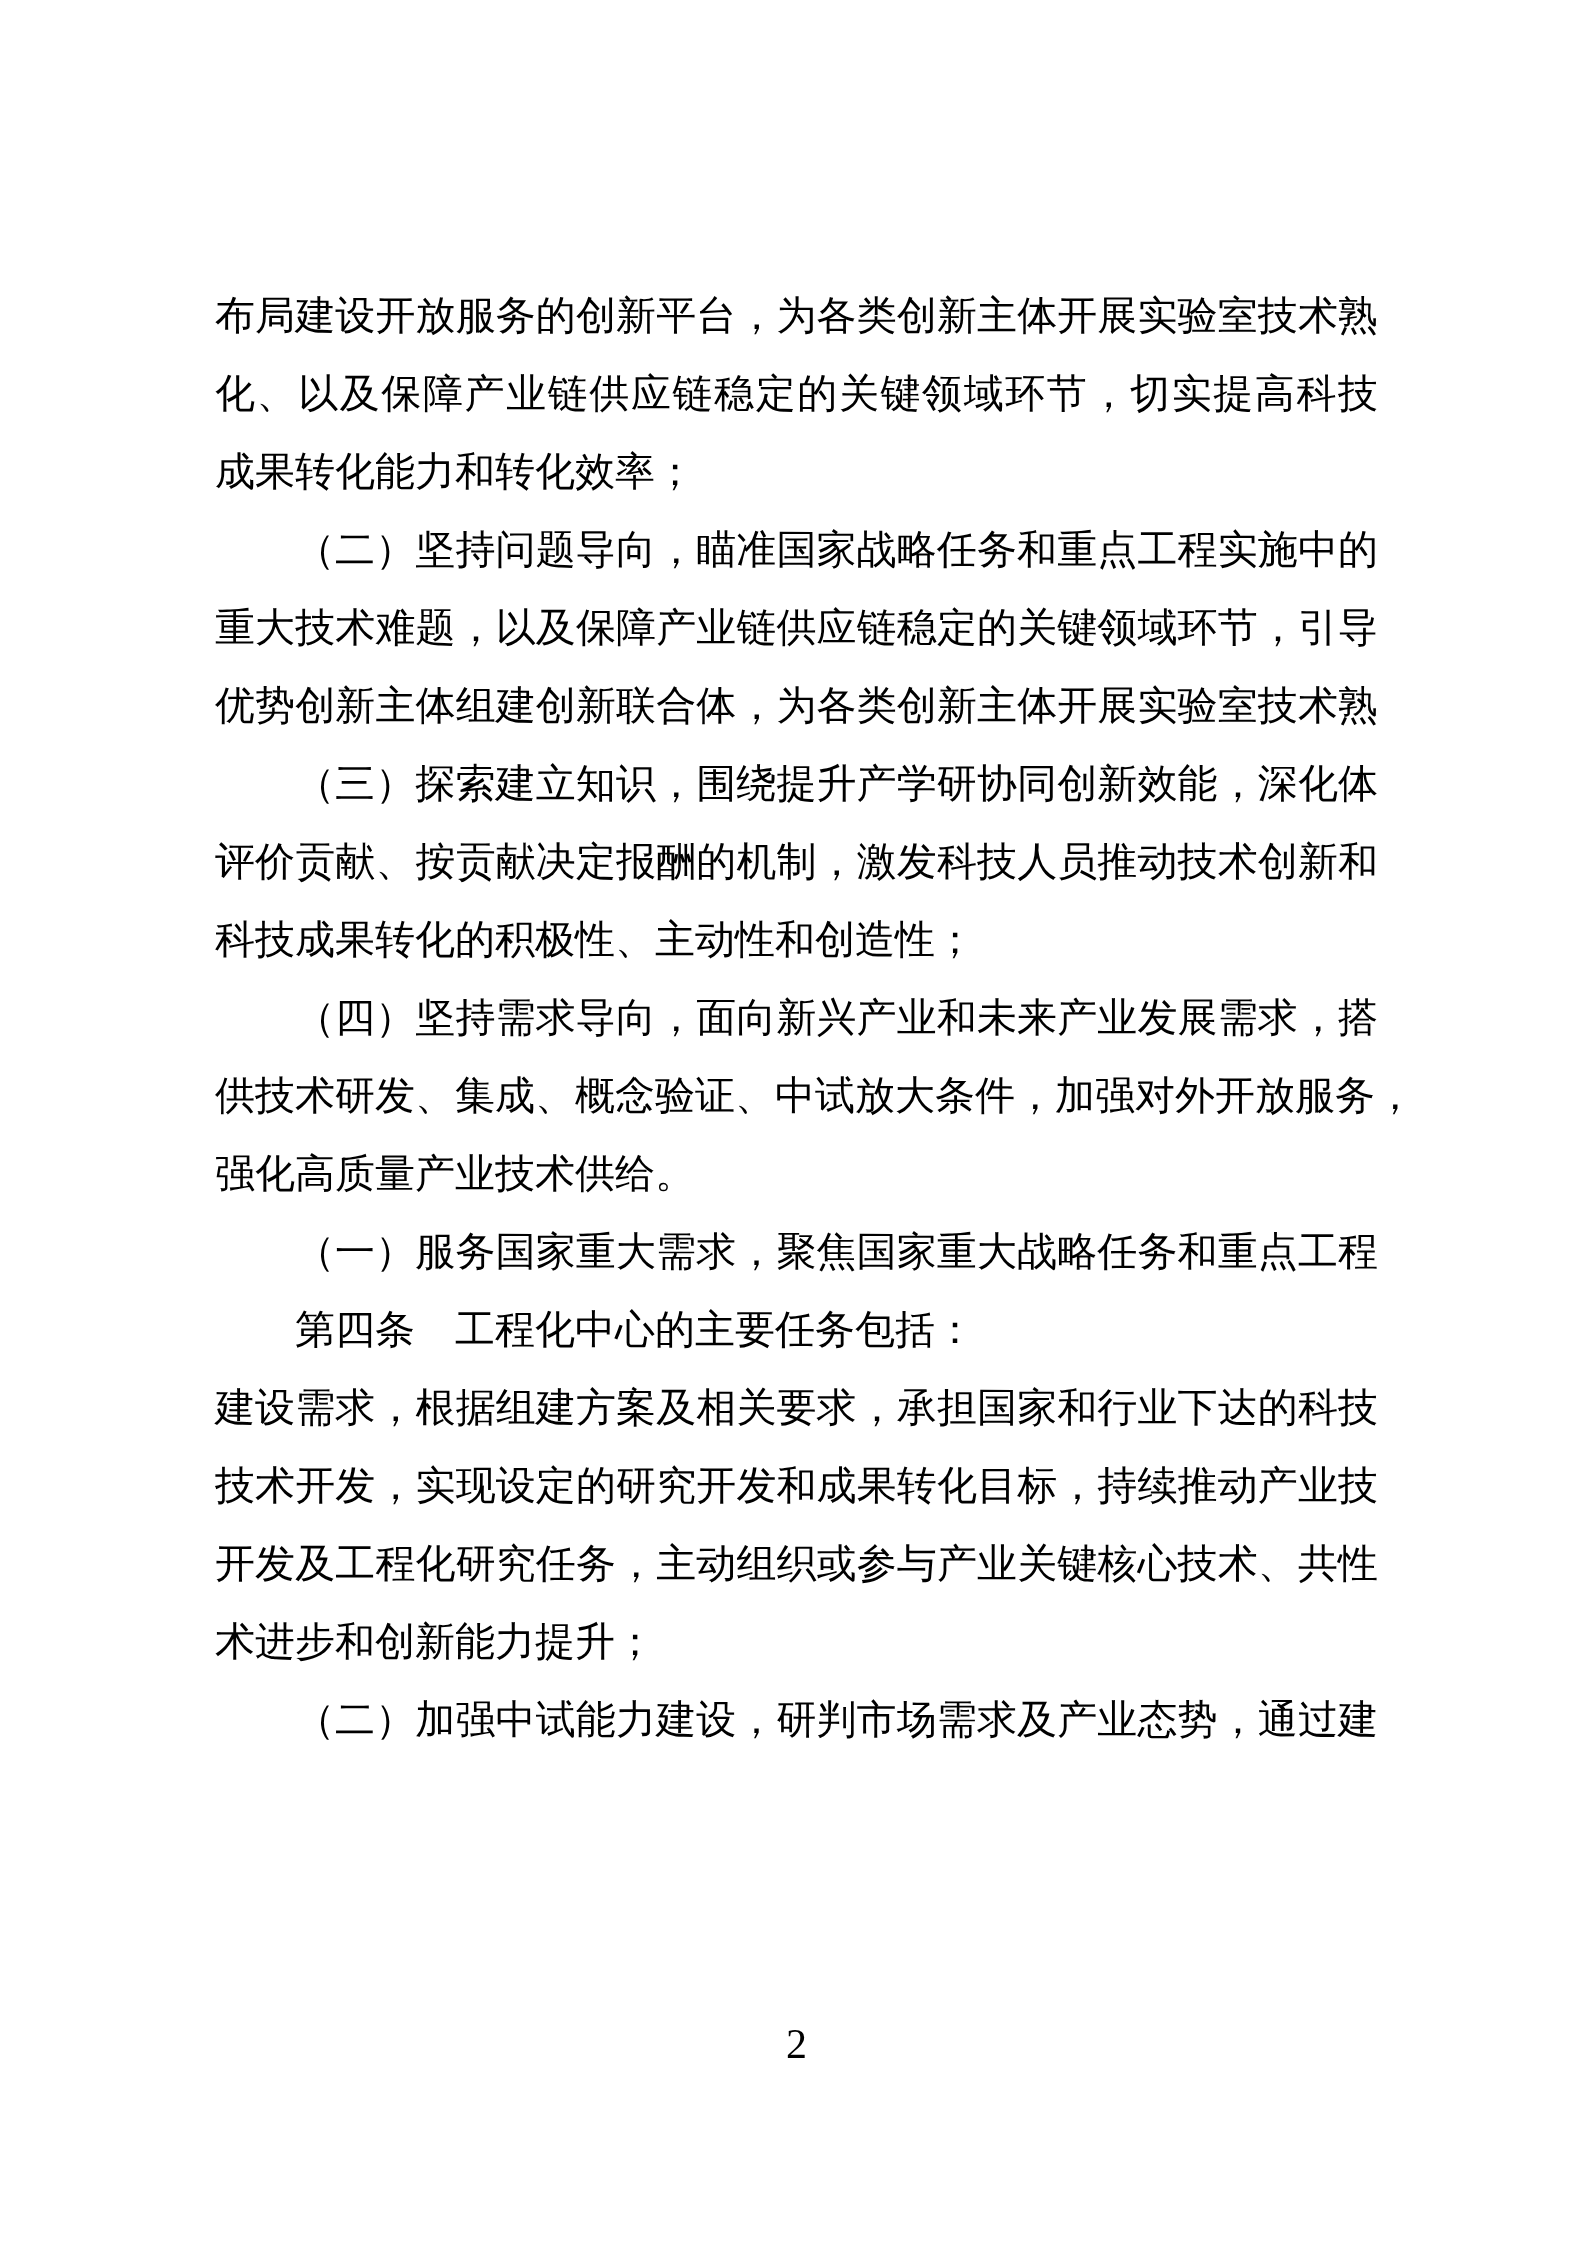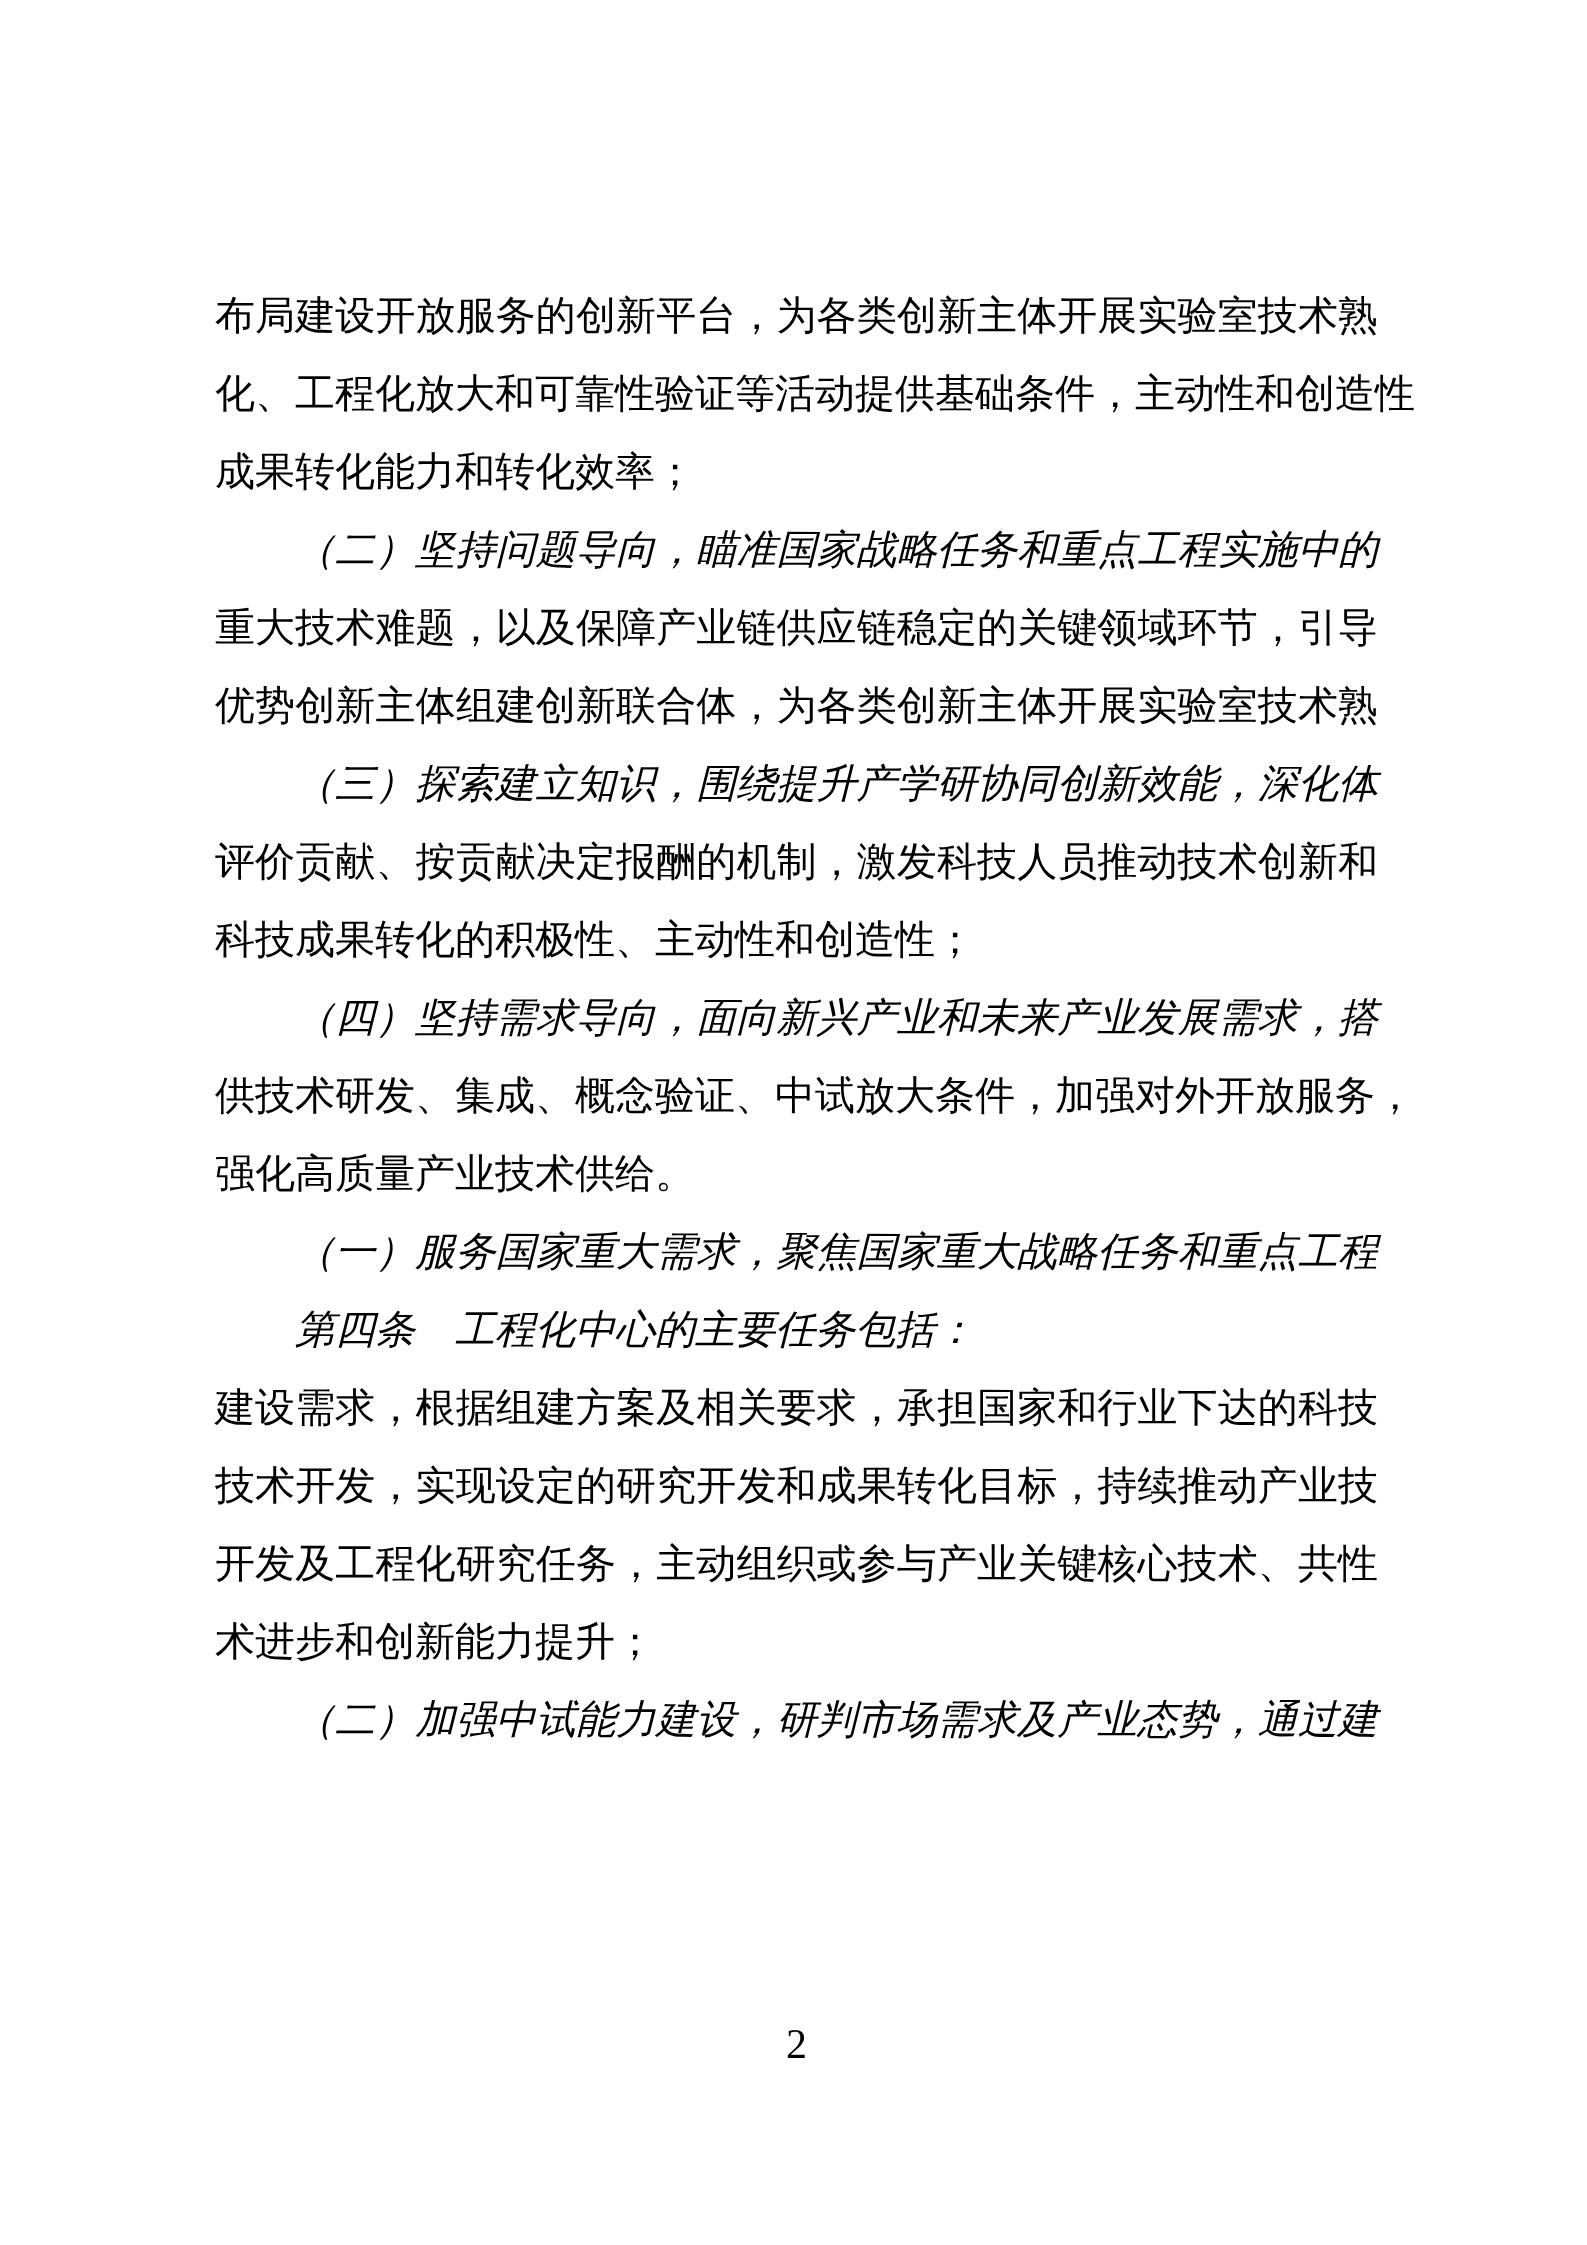--- a/index.html
+++ b/index.html
@@ -29,21 +29,20 @@
   .line {
     height: 78px;
     text-align: justify;
     text-align-last: justify;
     text-justify: inter-character;
     white-space: nowrap;
   }
   
   .line.indent {
     text-indent: 2em;
-    font-style: italic;
   }
   
   .line.last {
     text-align-last: left;
     white-space: normal;
   }
   .page-number {
     position: absolute;
     left: 215px;
     top: 2018px;
@@ -56,21 +55,21 @@
     color: #000000;
   }
 </style>
 </head>
 <body>
 
 <div class="page">
   <div class="text-block">
 
     <div class="line">布局建设开放服务的创新平台，为各类创新主体开展实验室技术熟</div>
-    <div class="line">化、工程化放大和可靠性验证等活动提供基础条件，主动性和创造性</div>
+    <div class="line">化、以及保障产业链供应链稳定的关键领域环节，切实提高科技</div>
     <div class="line last">成果转化能力和转化效率；</div>
 
     <div class="line indent">（二）坚持问题导向，瞄准国家战略任务和重点工程实施中的</div>
     <div class="line">重大技术难题，以及保障产业链供应链稳定的关键领域环节，引导</div>
     <div class="line">优势创新主体组建创新联合体，为各类创新主体开展实验室技术熟</div>
 
     <div class="line indent">（三）探索建立知识，围绕提升产学研协同创新效能，深化体</div>
     <div class="line">评价贡献、按贡献决定报酬的机制，激发科技人员推动技术创新和</div>
     <div class="line last">科技成果转化的积极性、主动性和创造性；</div>
 

